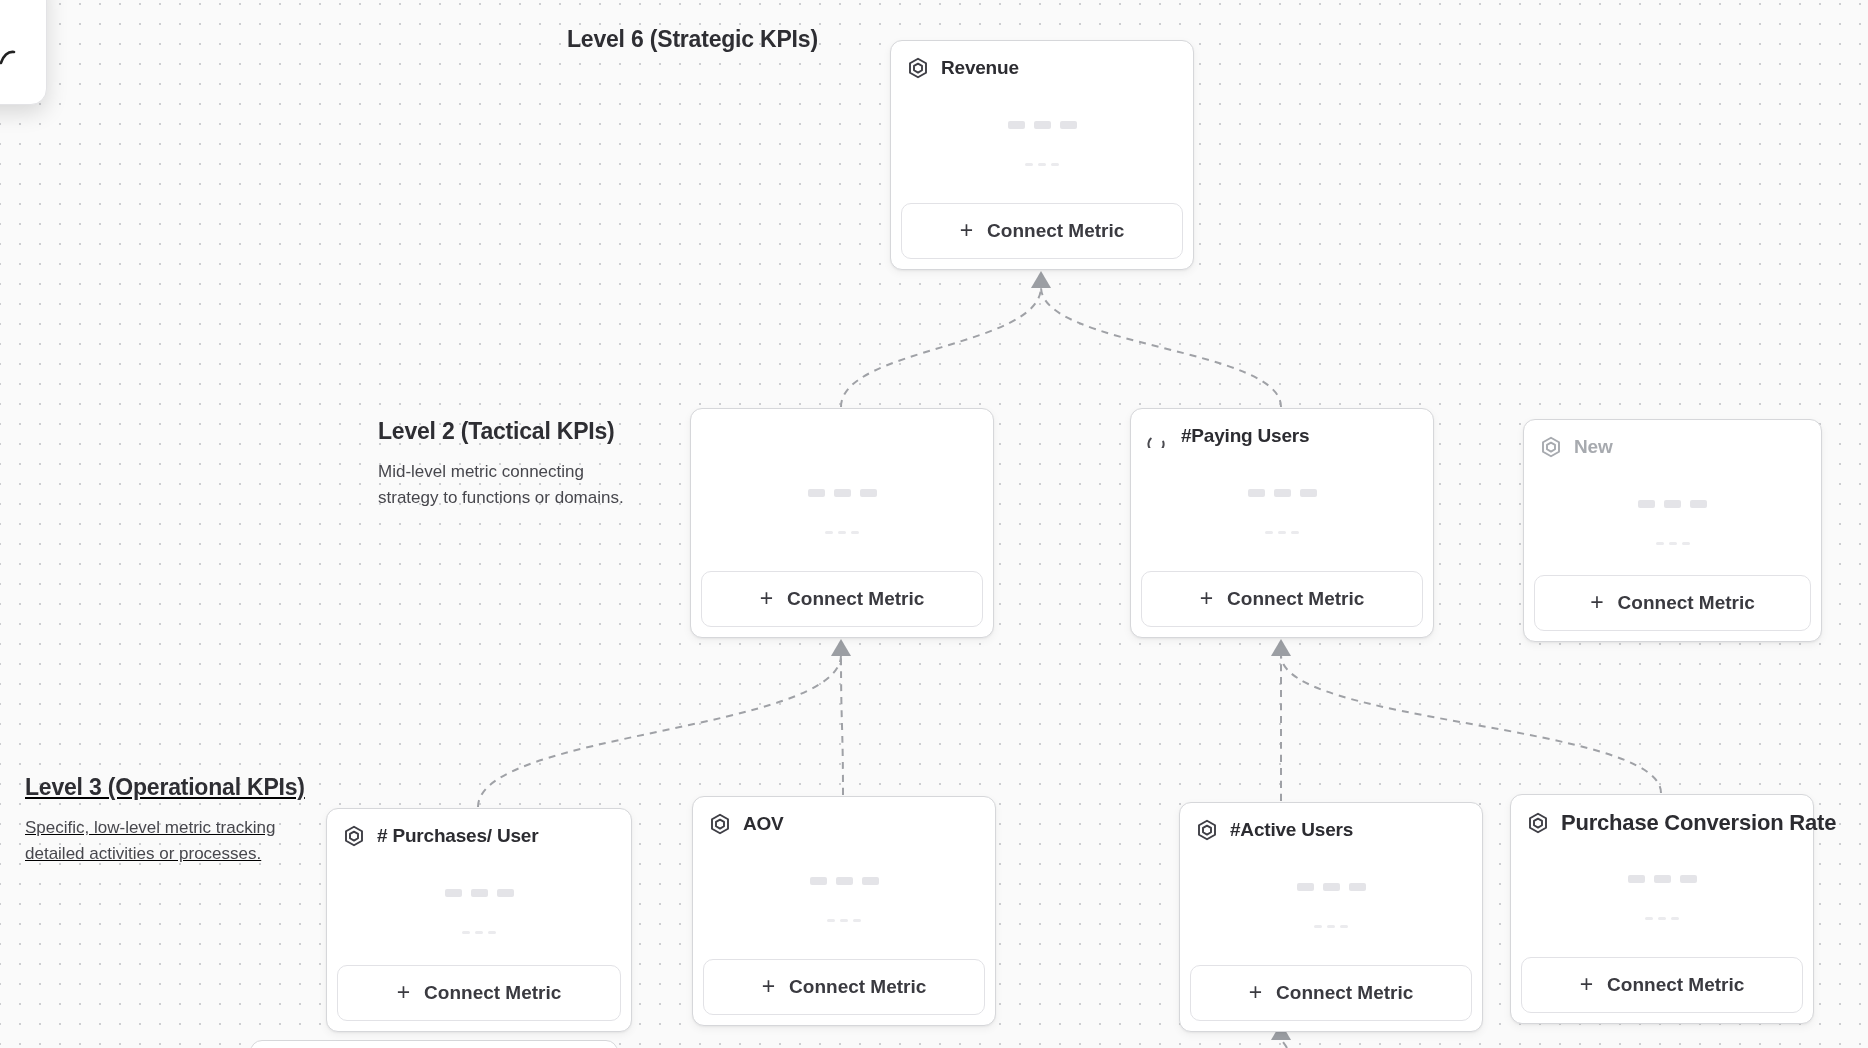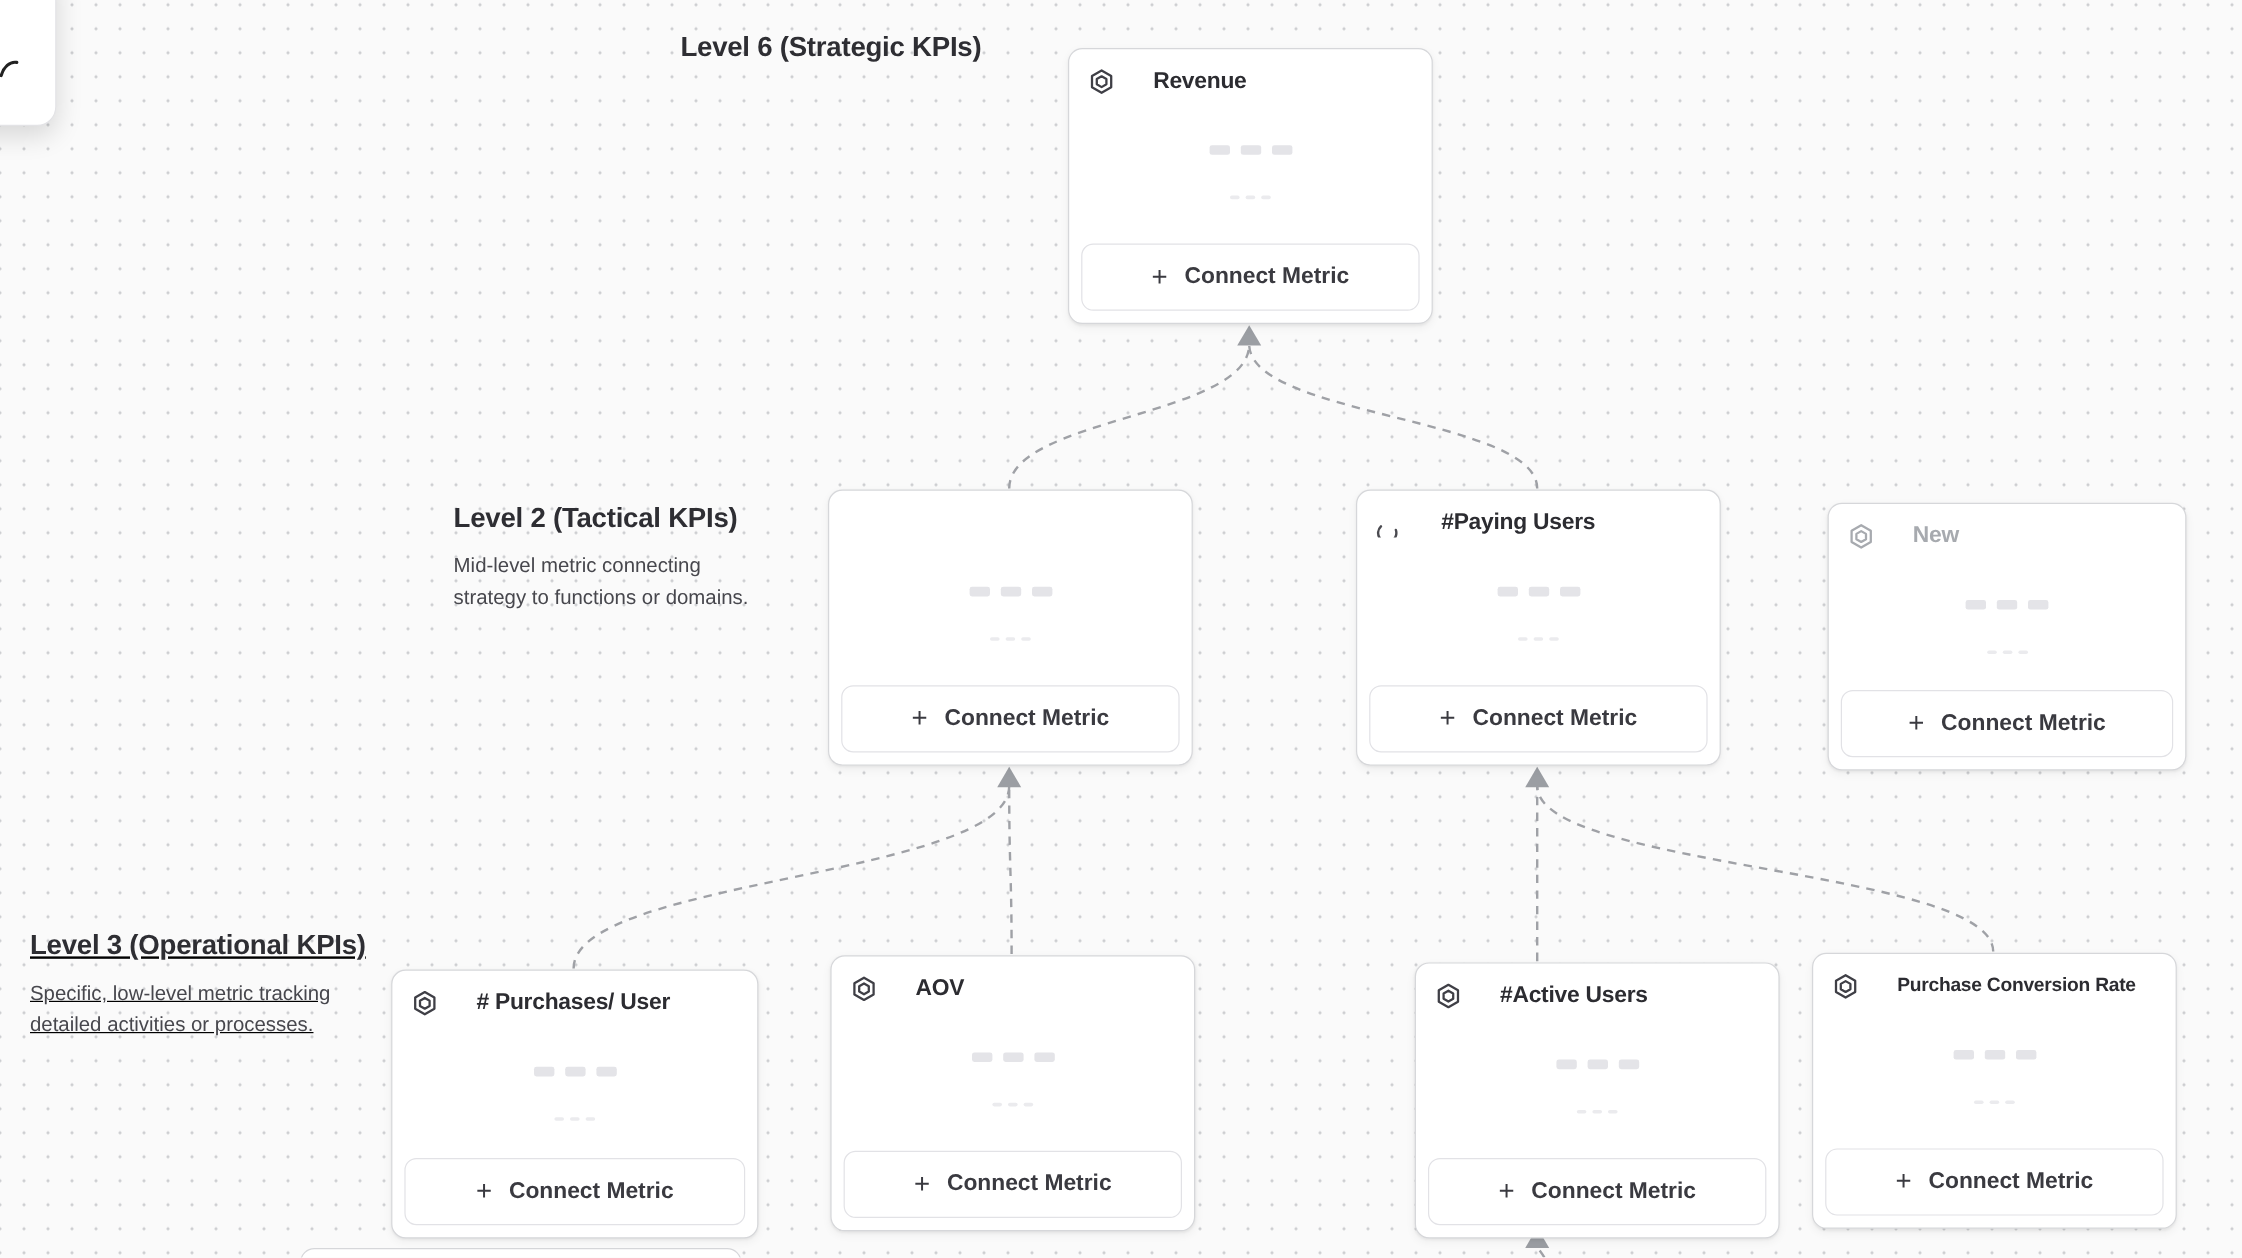--- a/index.html
+++ b/index.html
@@ -21,21 +21,21 @@
 
   .section { position:absolute; z-index:2; width:320px; }
   .section h2 { margin:0 0 14px 0; font-size:23px; font-weight:700; color:#2e2e33; letter-spacing:-0.2px; }
   .section p  { margin:0; font-size:17px; line-height:1.55; color:#47474d; white-space:pre-line; }
 
   .card {
     position:absolute; z-index:2; background:#ffffff;
     border:1px solid #d6d7da; border-radius:12px;
     box-shadow:0 1px 2px rgba(0,0,0,0.05), 0 3px 8px rgba(0,0,0,0.05);
   }
-  .card-header { display:flex; align-items:center; gap:31px; padding:15px 14px 0 15px;text-align:center; }
+  .card-header { display:flex; align-items:center; gap:11px; padding:15px 14px 0 15px;text-align:center; }
   .icon { width:24px; height:24px; display:inline-flex; flex:none; }
   .icon svg { width:100%; height:100%; }
   .card-title { font-size:19px; font-weight:700; color:#2c2c31; letter-spacing:-0.2px; white-space:nowrap; }
   .card.muted .card-title { color:#a7aaaf; }
 
   .sk-row { position:absolute; left:0; right:0; display:flex; justify-content:center; }
   .sk-row.r1 { top:80px; gap:9px; }
   .sk-row.r1 i { width:17px; height:8px; background:#e4e4e8; border-radius:2px; }
   .sk-row.r2 { top:122px; gap:5px; }
   .sk-row.r2 i { width:8px; height:3px; background:#ebebee; border-radius:1.5px; }
@@ -264,21 +264,21 @@
   </div>
 
   <div class="card" style="left:1510px;top:794px;width:302px;height:228px;">
     <div class="card-header">
       <span class="icon">
         <svg viewBox="0 0 24 24" fill="none" stroke="#3f3f46" stroke-width="1.9" stroke-linejoin="round">
           <path d="M12 2.7 L20 7.3 L20 16.7 L12 21.3 L4 16.7 L4 7.3 Z"></path>
           <path d="M12 7.6 L16 9.9 L16 14.3 L12 16.6 L8 14.3 L8 9.9 Z"></path>
         </svg>
       </span>
-      <span class="card-title" style="font-size:16px;">Purchase Conversion Rate</span>
+      <span class="card-title" style="font-size:22px;">Purchase Conversion Rate</span>
     </div>
     <div class="sk-row r1">
         <i></i>
         <i></i>
         <i></i>
       </div>
     <div class="sk-row r2">
         <i></i>
         <i></i>
         <i></i>

